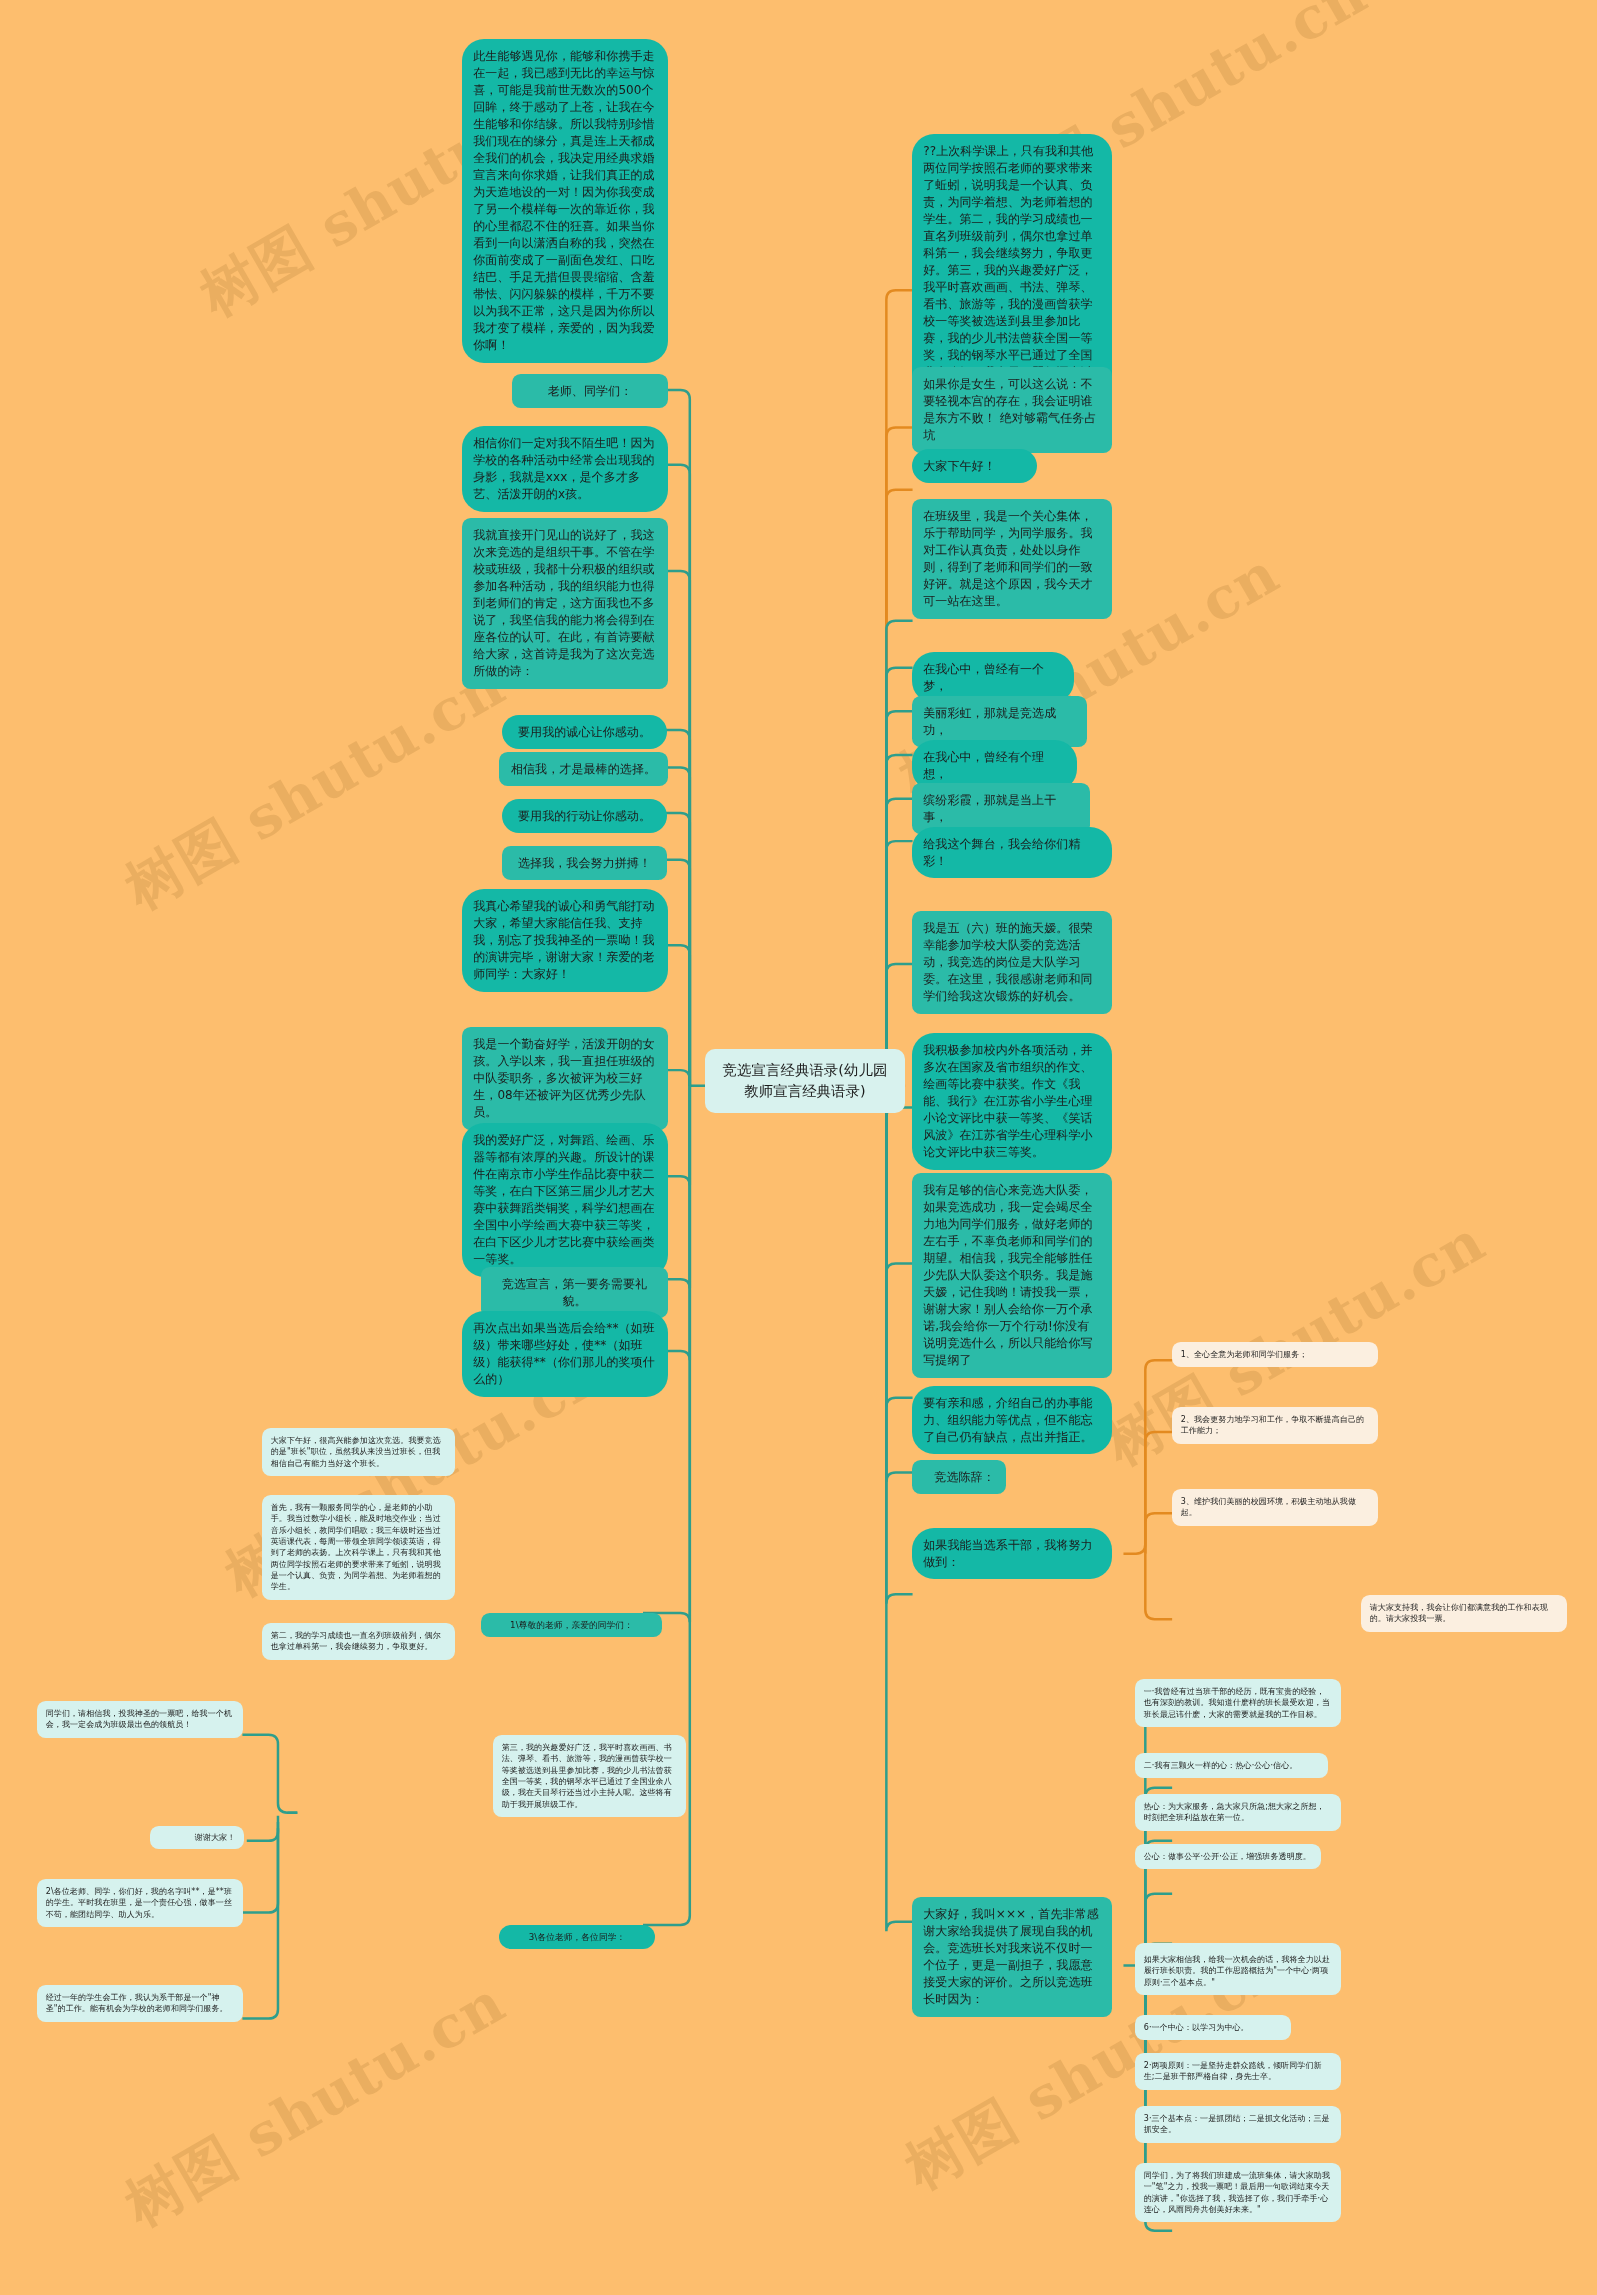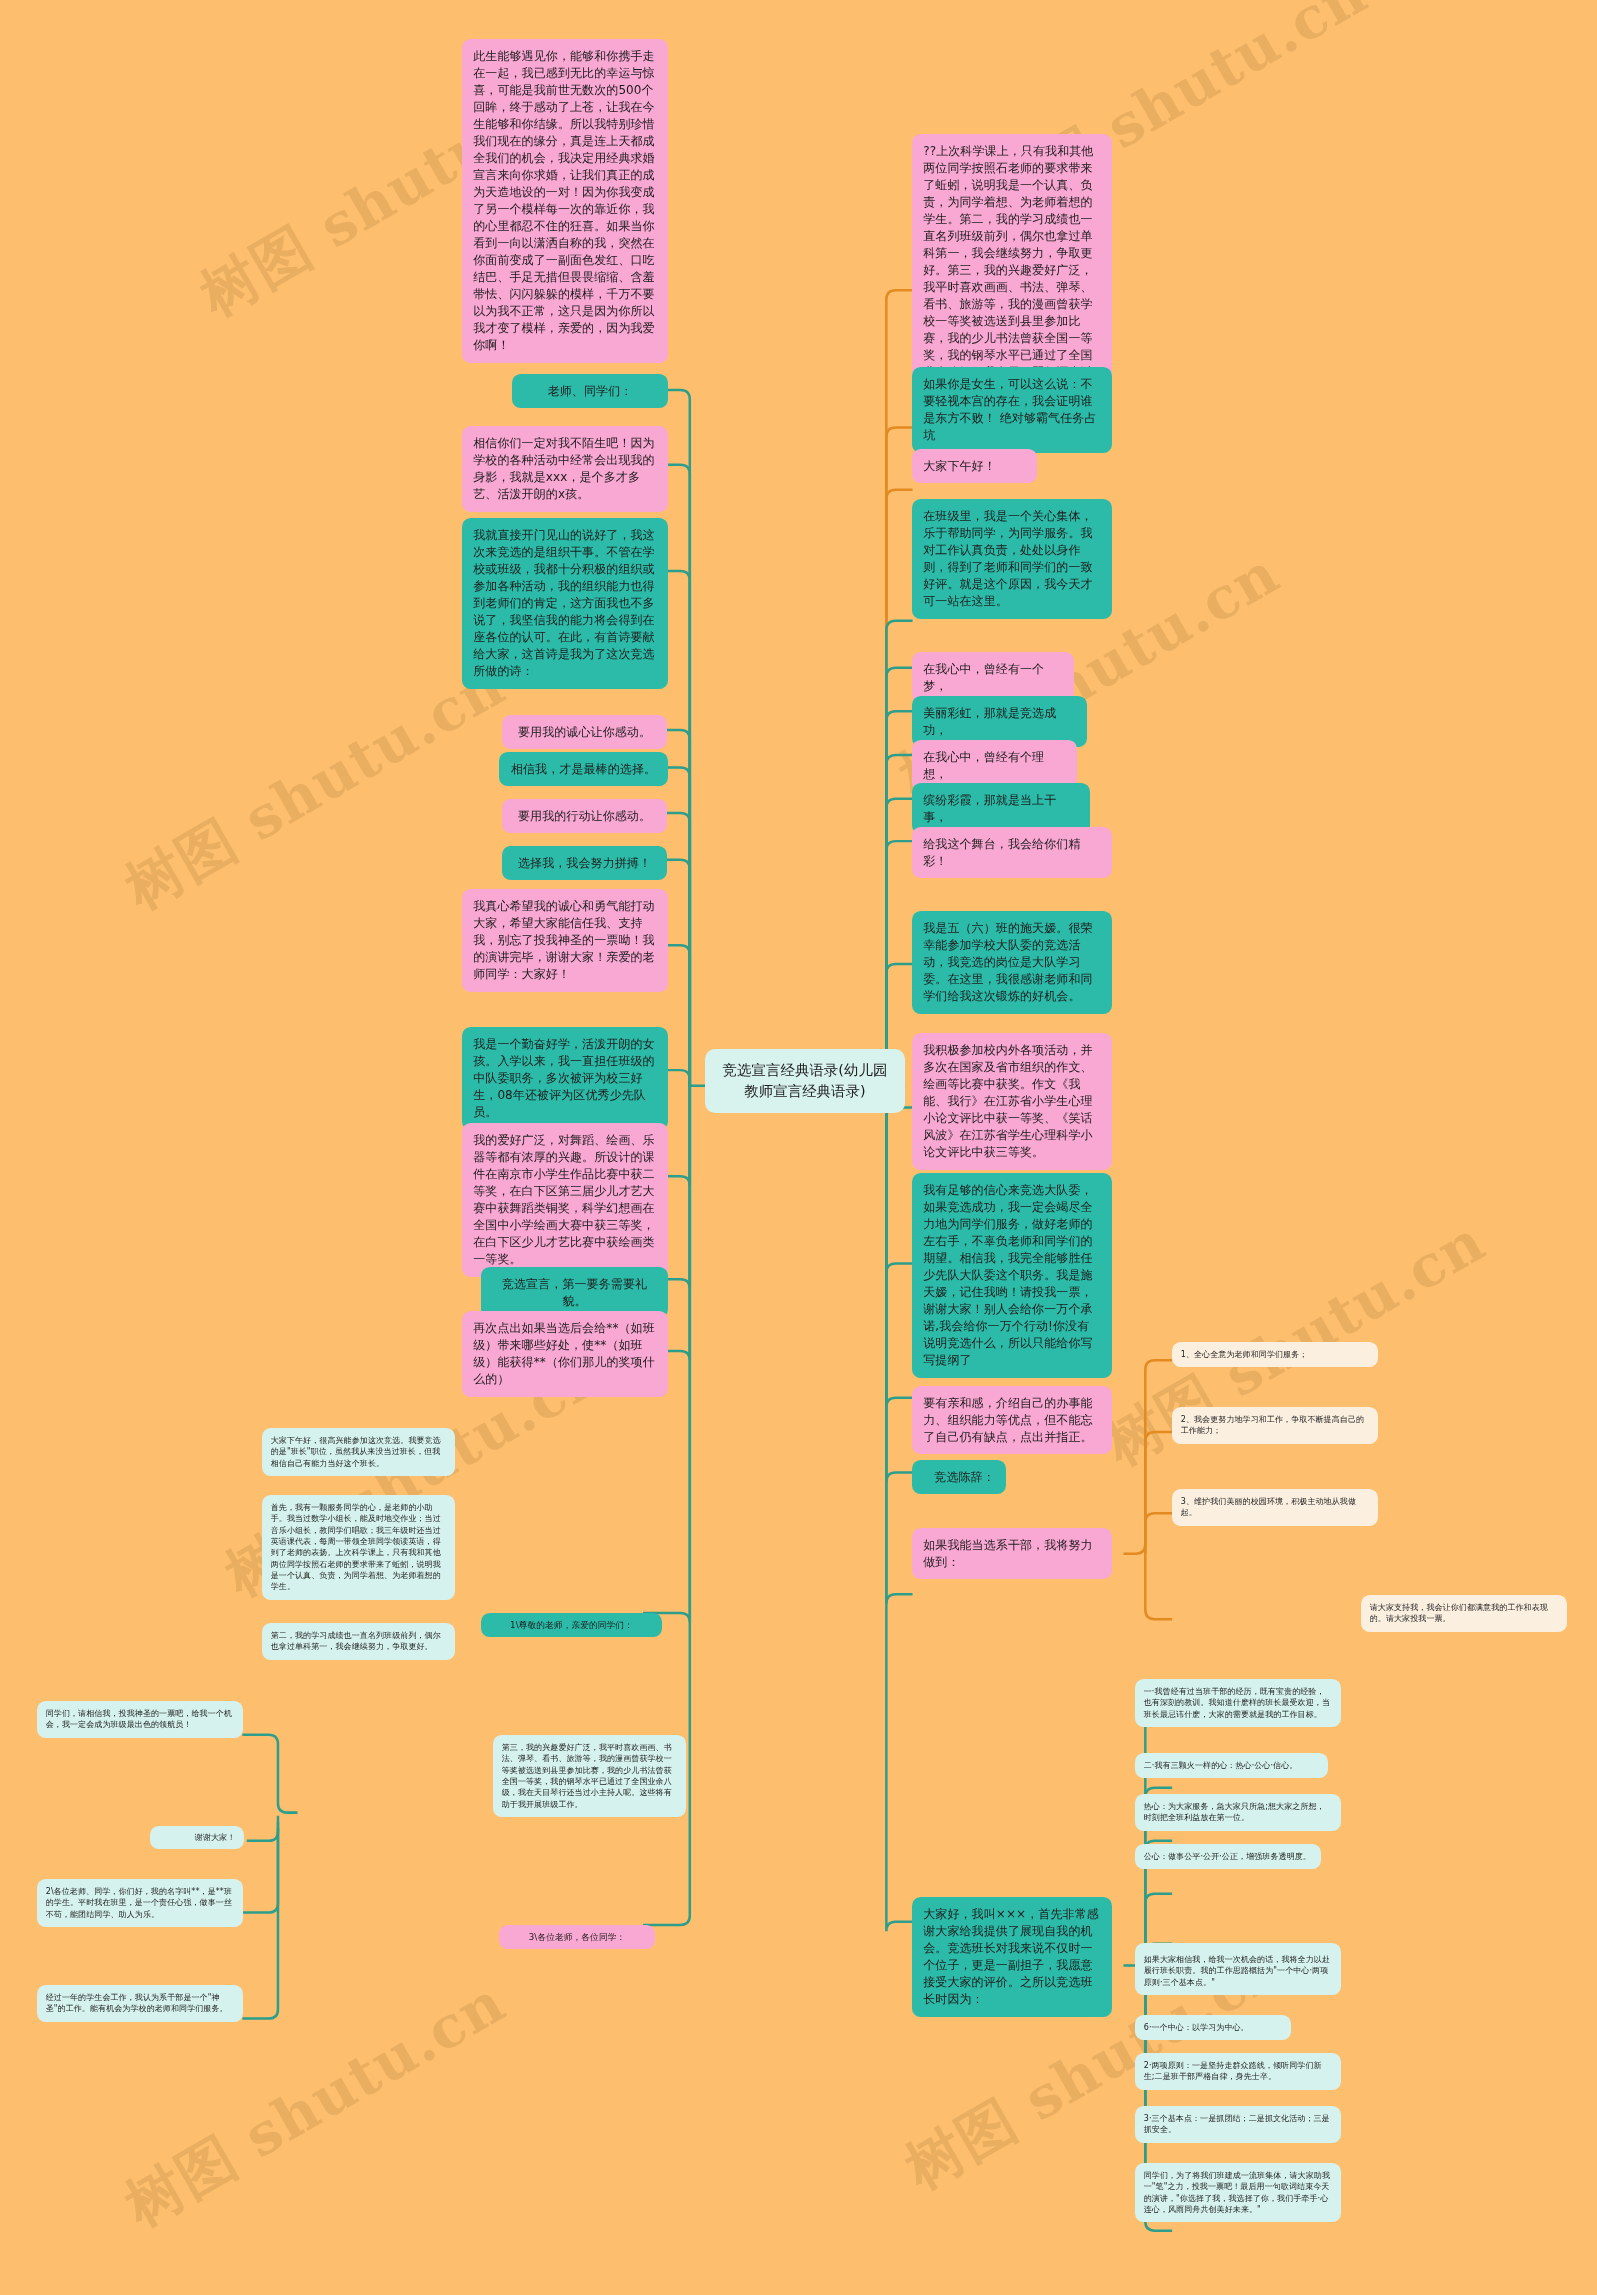--- a/index.html
+++ b/index.html
@@ -22,21 +22,21 @@
   
   .node{
     position:absolute;box-sizing:border-box;
     border-radius:8.7px;
     padding:8.7px 11.2px;
     font-size:12px;line-height:1.42;
     color:#1b1b1b;
     letter-spacing:0.1px;
     word-break:break-all;
   }
-  .n-orange{background:#f9a8d4;}
+  .n-orange{background:#14b8a6;border-radius:22px;}
   .n-teal  {background:#2BBBA8;}
   .n-cyan  {background:#D6F2EE;}
   .n-cream {background:#FBEFE0;}
   .n-title{
     background:#D8F2EE;text-align:center;font-size:14.4px;line-height:1.45;
     padding:11.2px 12.5px;border-radius:10px;
   }
   .ctr{text-align:center;}
   .rgt{text-align:right;}
 </style>

